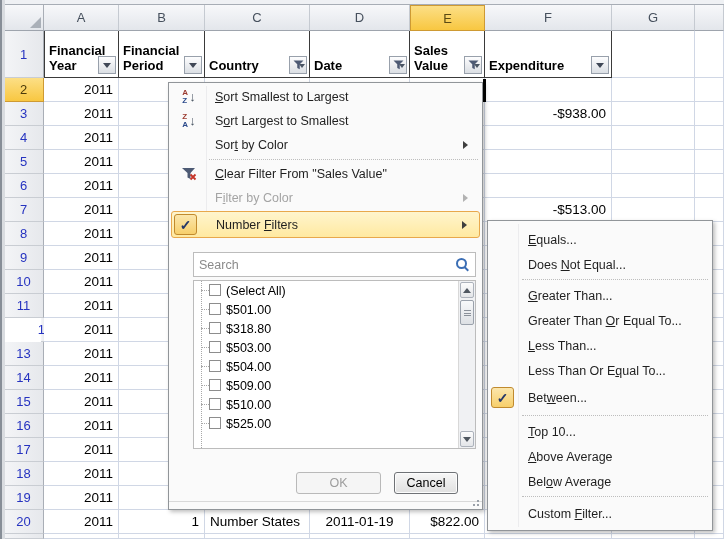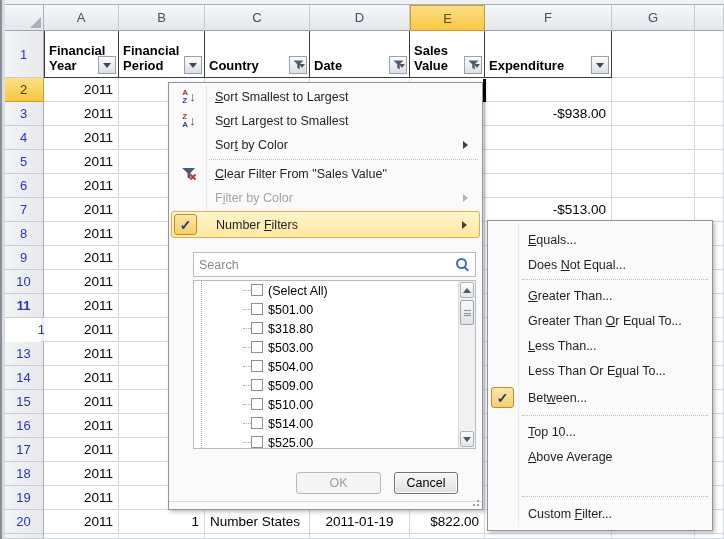--- a/index.html
+++ b/index.html
@@ -60,21 +60,21 @@
 
   .search-box{position:absolute;left:24px;top:169px;width:283px;height:25px;background:#fff;border:1px solid #BCBCBC;box-sizing:border-box;}
   .search-box input{border:none;outline:none;width:100%;height:100%;font-size:12.5px;padding:0 24px 0 5px;box-sizing:border-box;
                     font-family:"Liberation Sans",sans-serif;color:#4c1d95;background:transparent;}
   .search-box input::placeholder{color:#8A8A8A;opacity:1;}
   .mag{position:absolute;right:6px;top:5px;width:13px;height:13px;}
   .mag::before{content:"";position:absolute;left:0;top:0;width:7px;height:7px;border:2px solid var(--search-blue,#3B6EB5);border-radius:50%;}
   .mag::after{content:"";position:absolute;right:0;bottom:1px;width:5px;height:2px;background:var(--search-blue,#3B6EB5);transform:rotate(45deg);}
 
   .vlist{position:absolute;left:24px;top:197px;width:283px;height:169px;background:#fff;border:1px solid #BCBCBC;
-         box-sizing:border-box;overflow:hidden;padding-left:42px;}
+         box-sizing:border-box;overflow:hidden;}
   .tree-vline{position:absolute;left:7px;top:0;bottom:0;border-left:1px dotted #A8A8A8;}
   .vitem{position:relative;height:19px;display:flex;align-items:center;padding-left:32px;font-size:12.5px;color:#000;}
   .vitem::before{content:"";position:absolute;left:7px;top:9px;width:8px;border-top:1px dotted #A8A8A8;}
   .vcheck{position:absolute;left:15px;top:3px;width:12px;height:12px;background:#fff;border:1px solid #8D8D8D;box-sizing:border-box;}
   .sbar{position:absolute;right:0;top:0;width:17px;height:167px;background:#F0F1F3;border-left:1px solid #D8D8D8;box-sizing:border-box;}
   .sb-btn{position:absolute;left:1px;width:14px;height:16px;background:linear-gradient(#FCFCFC,#E3E5E8);border:1px solid #ACB2BB;
           border-radius:2px;box-sizing:border-box;display:flex;align-items:center;justify-content:center;}
   .sb-up{top:1px;} .sb-down{bottom:1px;}
   .tri-up-s{width:0;height:0;border:4px solid transparent;border-bottom:5px solid #4F5760;margin-bottom:4px;}
   .tri-down-s{width:0;height:0;border:4px solid transparent;border-top:5px solid #4F5760;margin-top:4px;}
@@ -244,21 +244,21 @@
       <div class="cell" style="grid-area: 10 / 9;"></div>
       <div class="rh" style="grid-area: 11 / 1;">10</div>
       <div class="cell al-r" style="grid-area: 11 / 2;">2011</div>
       <div class="cell al-r" style="grid-area: 11 / 3;"></div>
       <div class="cell" style="grid-area: 11 / 4;"></div>
       <div class="cell al-c" style="grid-area: 11 / 5;"></div>
       <div class="cell al-r" style="grid-area: 11 / 6;"></div>
       <div class="cell al-r" style="grid-area: 11 / 7;"></div>
       <div class="cell" style="grid-area: 11 / 8;"></div>
       <div class="cell" style="grid-area: 11 / 9;"></div>
-      <div class="rh" style="grid-area: 12 / 1; font-weight: bold;">11</div>
+      <div class="rh" style="grid-area: 12 / 1;">11</div>
       <div class="cell al-r" style="grid-area: 12 / 2;">2011</div>
       <div class="cell al-r" style="grid-area: 12 / 3;"></div>
       <div class="cell" style="grid-area: 12 / 4;"></div>
       <div class="cell al-c" style="grid-area: 12 / 5;"></div>
       <div class="cell al-r" style="grid-area: 12 / 6;"></div>
       <div class="cell al-r" style="grid-area: 12 / 7;"></div>
       <div class="cell" style="grid-area: 12 / 8;"></div>
       <div class="cell" style="grid-area: 12 / 9;"></div>
       <div class="rh" style="grid-area: 13 / 1; margin-left: 41px;">12</div>
       <div class="cell al-r" style="grid-area: 13 / 2;">2011</div>
@@ -438,24 +438,20 @@
           <div class="vitem">
             <span class="vcheck"></span>
             <span>$509.00</span>
           </div>
           <div class="vitem">
             <span class="vcheck"></span>
             <span>$510.00</span>
           </div>
           <div class="vitem">
             <span class="vcheck"></span>
-            <span>$514.00</span>
-          </div>
-          <div class="vitem">
-            <span class="vcheck"></span>
             <span>$525.00</span>
           </div>
         </div>
       <div class="sbar">
         <span class="sb-btn sb-up">
             <span class="tri-up-s"></span>
           </span>
         <span class="sb-thumb">
             <span class="grip-lines"></span>
           </span>
@@ -497,18 +493,21 @@
       <span class="check-badge">✓</span>
       <span><span>Bet</span><span class="accel">w</span><span>een...</span></span>
     </div>
     <div class="ssep" style="top:194px"></div>
     <div class="smi" style="top:198px">
       <span><span></span><span class="accel">T</span><span>op 10...</span></span>
     </div>
     <div class="smi" style="top:223px">
       <span><span></span><span class="accel">A</span><span>bove Average</span></span>
     </div>
+    <div class="smi" style="top:248px">
+      <span><span>Bel</span><span class="accel">o</span><span>w Average</span></span>
+    </div>
     <div class="ssep" style="top:275px"></div>
     <div class="smi" style="top:279px;height:27px">
       <span><span>Custom </span><span class="accel">F</span><span>ilter...</span></span>
     </div>
   </div>
 </div>
 
 </body></html>

